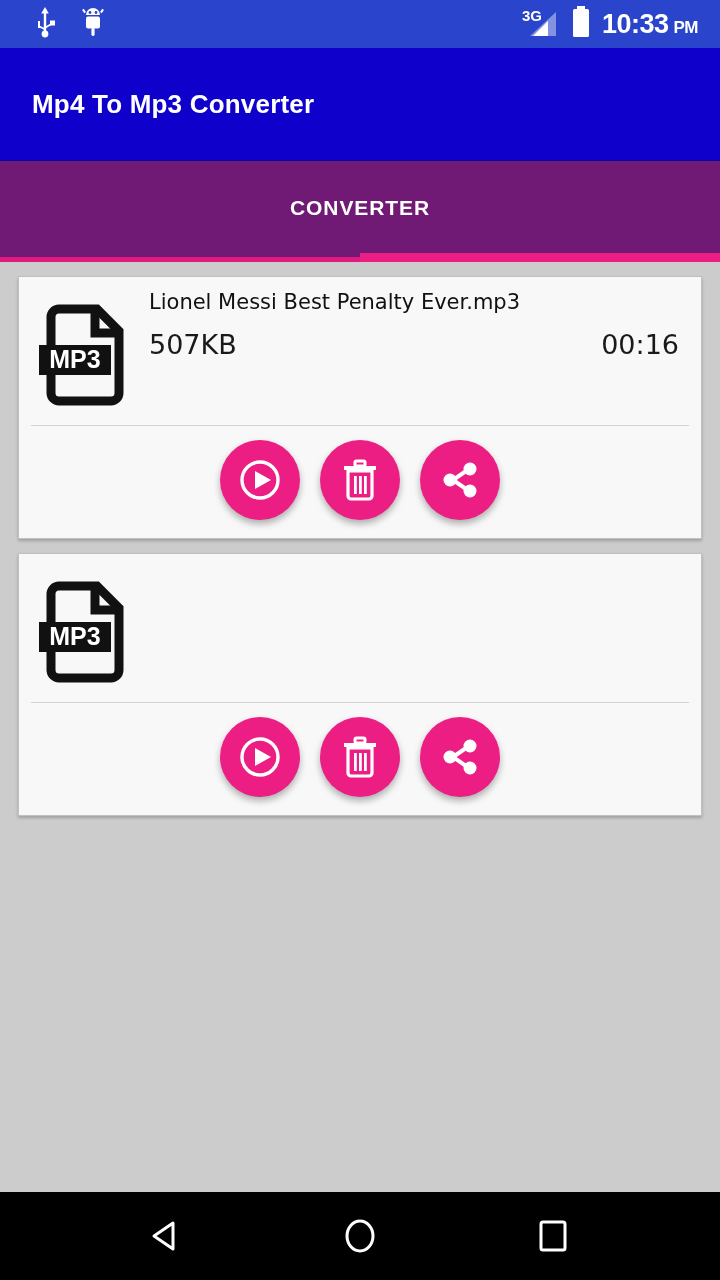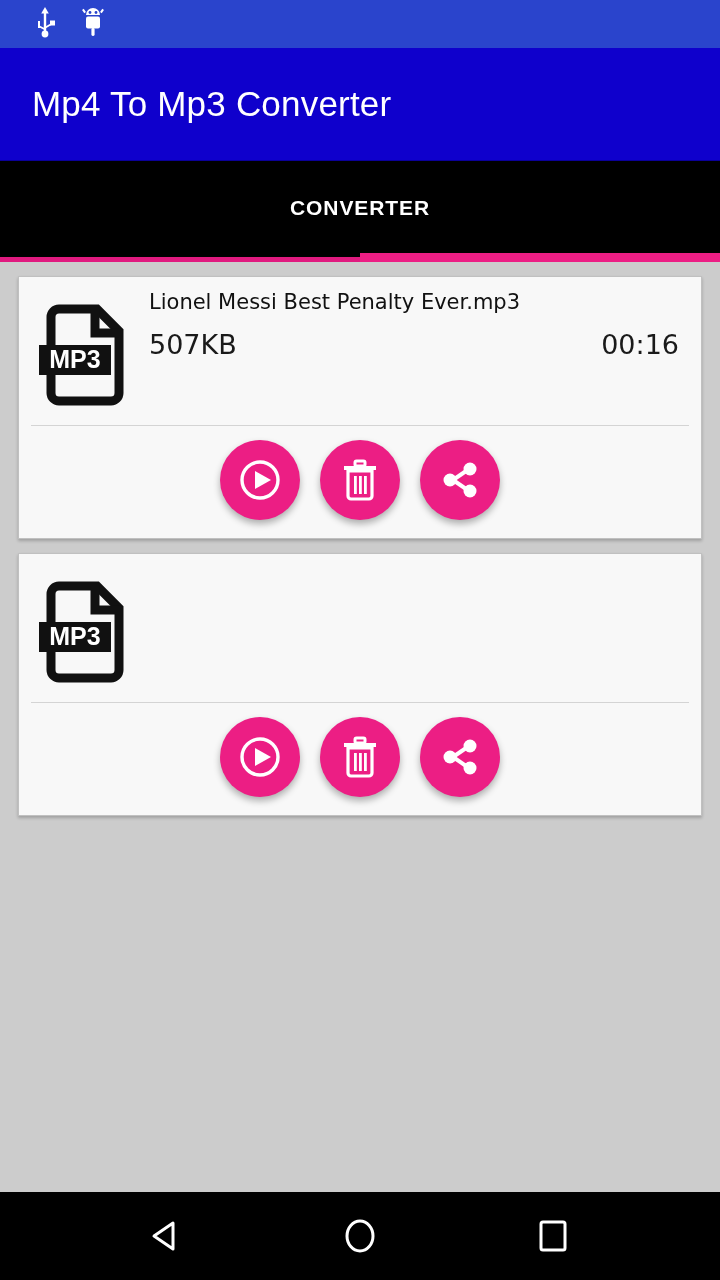--- a/index.html
+++ b/index.html
@@ -37,29 +37,29 @@
 
   
   .app-bar {
     background: #0f00cc;
     flex: 0 0 112px;
     display: flex; align-items: center;
     padding: 0 32px;
   }
   .app-title {
     color: #ffffff;
-    font-size: 35px;
-    font-weight: normal;
+    font-size: 26px;
+    font-weight: bold;
     font-family: "Liberation Sans", sans-serif;
     letter-spacing: 0.2px;
   }
 
   
   .tab-bar {
-    background: #000000;
+    background: #701a75;
     flex: 0 0 102px;
     display: flex;
     position: relative;
     border-top: 1px solid #0b0099;
   }
   .tab {
     flex: 1 1 50%;
     display: flex; align-items: center; justify-content: center;
     color: #ffffff;
     font-size: 21px;
@@ -175,20 +175,39 @@
             <circle cx="10" cy="6.5" r="1.4" fill="#2a44cc"></circle>
             <circle cx="16" cy="6.5" r="1.4" fill="#2a44cc"></circle>
             <rect x="6" y="10.5" width="14" height="12" rx="2"></rect>
             <rect x="11.4" y="22" width="3.2" height="8" rx="1.4"></rect>
             <rect x="3" y="3" width="2" height="4" transform="rotate(-35 4 5)"></rect>
             <rect x="21" y="3" width="2" height="4" transform="rotate(35 22 5)"></rect>
           </g>
         </svg>
       </span>
     </div>
+    <div class="sb-right">
+      <span class="signal-wrap">
+        <span class="signal-3g">3G</span>
+        <svg width="38" height="32" viewBox="0 0 38 32" style="position:absolute;left:0;top:0;">
+          <polygon points="34,4 34,28 8,28" fill="#ffffff" opacity="0.42"></polygon>
+          <polygon points="26,13 26,28 11,28" fill="#ffffff"></polygon>
+        </svg>
+      </span>
+      <span class="sb-icon">
+        <svg width="22" height="34" viewBox="0 0 22 34">
+          <rect x="7" y="1" width="8" height="3" fill="#ffffff"></rect>
+          <rect x="3" y="4" width="16" height="28" rx="1.5" fill="#ffffff"></rect>
+        </svg>
+      </span>
+      <span class="sb-time">
+        <span>10:33</span>
+          <span class="sb-ampm">PM</span>
+      </span>
+    </div>
   </div>
 
   <div class="app-bar">
     <div class="app-title">Mp4 To Mp3 Converter</div>
   </div>
 
   <div class="tab-bar">
     <div class="tab">CONVERTER</div>
     <div class="tab-underline-base"></div>
     <div class="tab-indicator" style="left:360px;width:360px;"></div>

